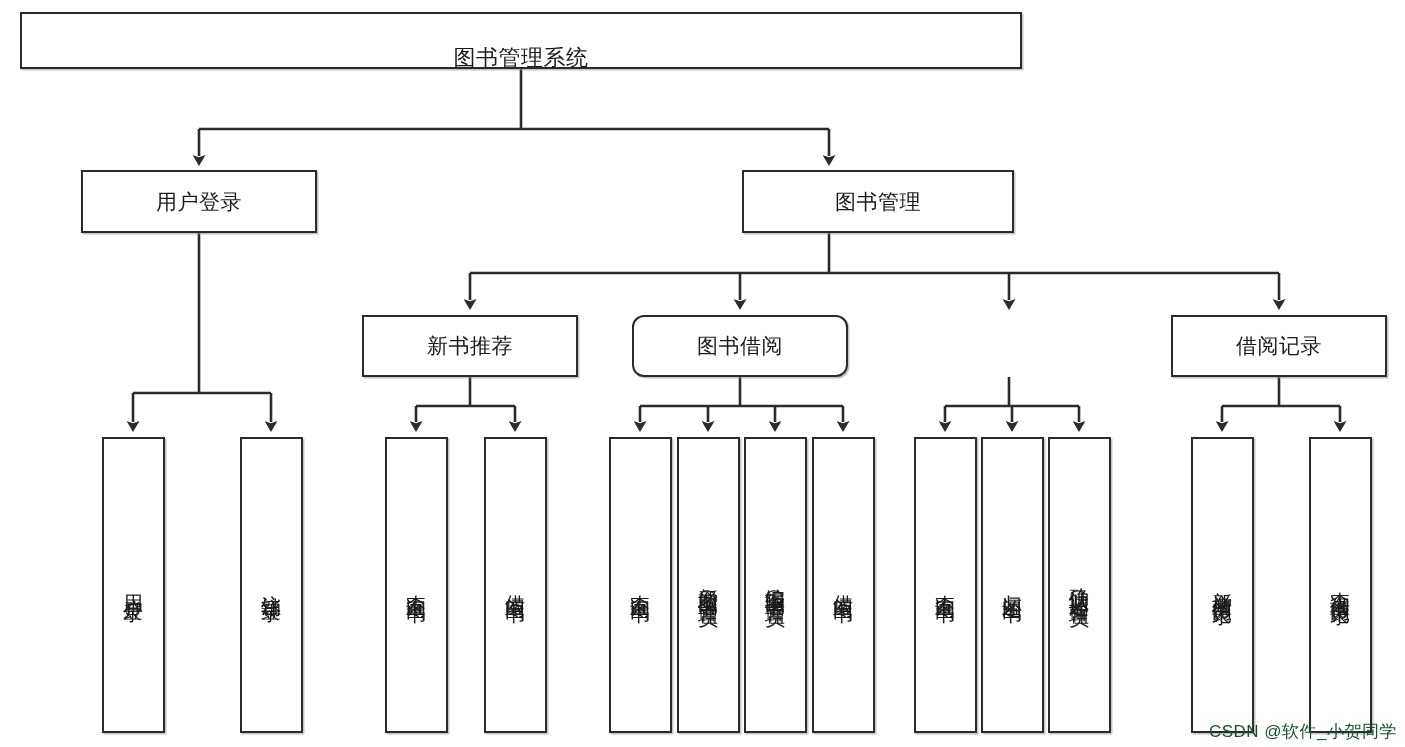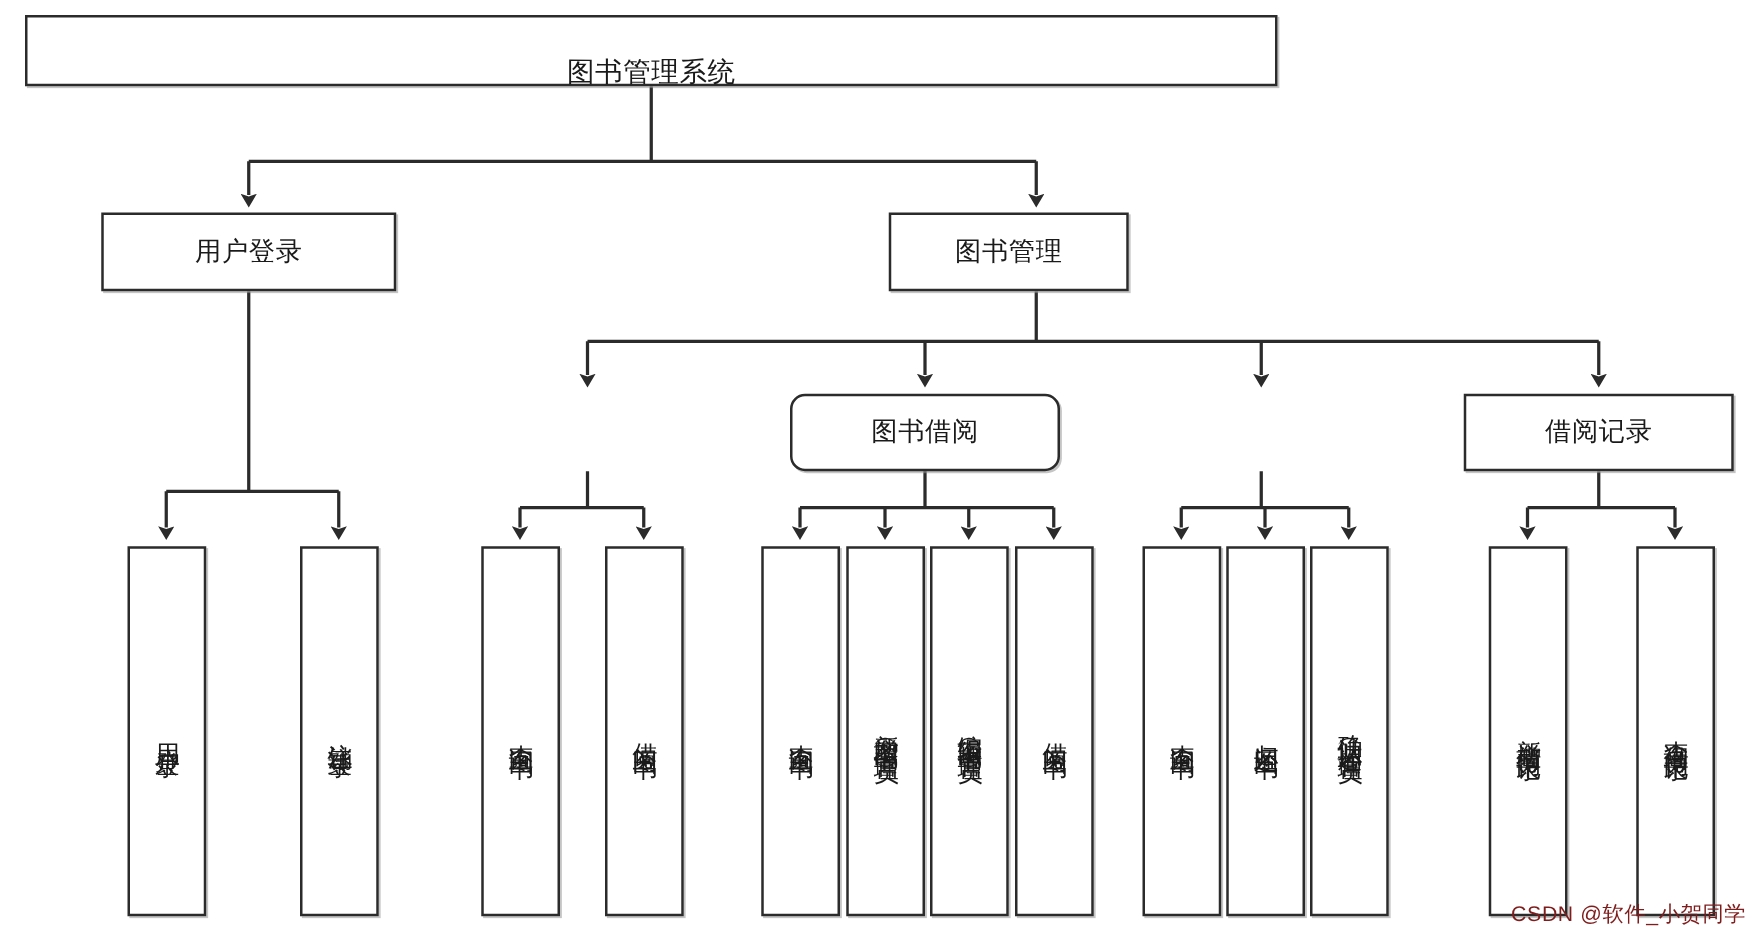--- a/index.html
+++ b/index.html
@@ -53,21 +53,21 @@
     letter-spacing: 3px;
     line-height: 1;
     white-space: nowrap;
   }
   .node.root .label { font-size: 22px; margin-top: 36px; }
   .watermark {
     position: absolute;
     right: 8px;
     bottom: 4px;
     font-size: 17px;
-    color: #7f1d1d;
+    color: #14532d;
     letter-spacing: 0.5px;
     white-space: nowrap;
     user-select: none;
   }
 </style>
 </head>
 <body>
 
 <div id="diagram-root">
 
@@ -121,24 +121,27 @@
     </g>
   </svg>
 
   <div class="node horiz root" style="left:20px; top:12px; width:1002px; height:57px;">
     <span class="label">图书管理系统</span>
   </div>
 
   <div class="node horiz" style="left:81px; top:170px; width:236px; height:63px;">
     <span class="label">用户登录</span>
   </div>
-  <div class="node horiz" style="left:711px; top:170px; width:192px; height:63px;">
+  <div class="node horiz" style="left:742px; top:170px; width:272px; height:63px;">
     <span class="label">图书管理</span>
   </div>
 
+  <div class="node horiz" style="left:362px; top:315px; width:216px; height:62px;">
+    <span class="label">新书推荐</span>
+  </div>
   <div class="node horiz" style="left:632px; top:315px; width:216px; height:62px;border-radius:12px;">
     <span class="label">图书借阅</span>
   </div>
   <div class="node horiz" style="left:1171px; top:315px; width:216px; height:62px;">
     <span class="label">借阅记录</span>
   </div>
 
   <div class="node vert" style="left:102px; top:437px; width:63px; height:296px;">
     <span class="label">用户登录</span>
   </div>

